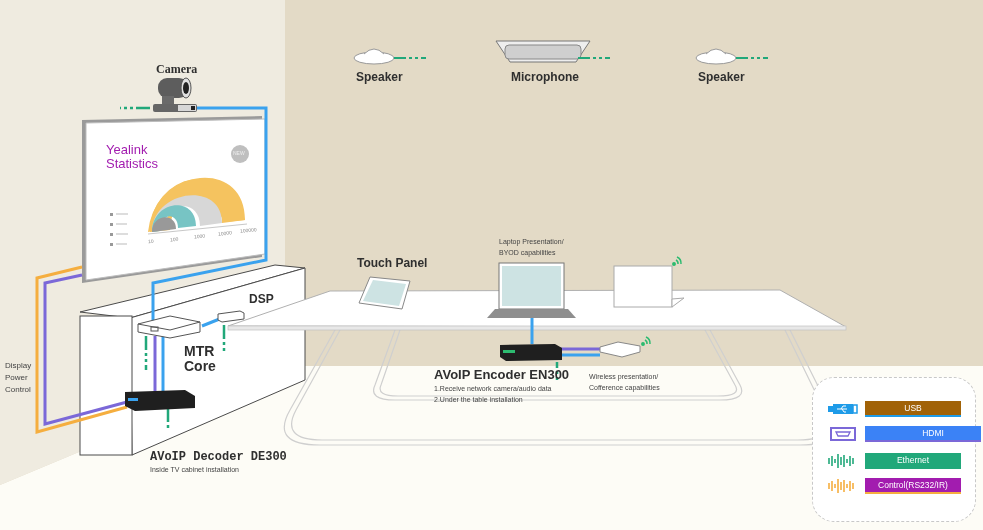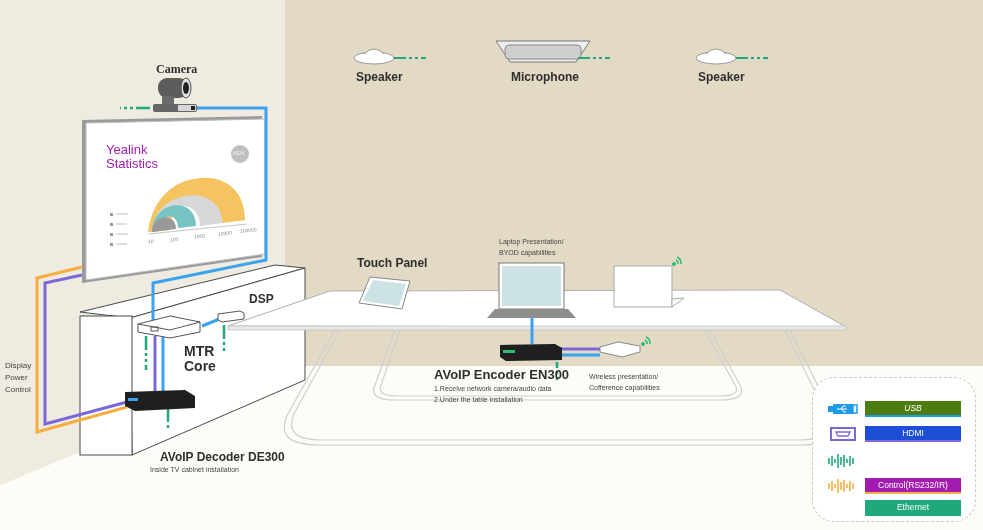--- a/index.html
+++ b/index.html
@@ -207,55 +207,55 @@
 </div>
 <div class="lbl lbl-big" style="left:434px;top:367px;font-size:13px;">AVoIP Encoder EN300</div>
 <div class="lbl lbl-xs" style="left:434px;top:383px;">
   <div>1.Receive network camera/audio data</div>
   <div>2.Under the table installation</div>
 </div>
 <div class="lbl lbl-xs" style="left:589px;top:371px;">
   <div>Wireless presentation/</div>
   <div>Cofference capabilities</div>
 </div>
-<div class="lbl lbl-big" style="left:160px;top:450px;font-size:12px;">AVoIP Decoder DE300</div>
+<div class="lbl lbl-big" style="left:150px;top:450px;font-size:12px;font-family:Liberation Mono, monospace;">AVoIP Decoder DE300</div>
 <div class="lbl lbl-xs" style="left:150px;top:464px;">Inside TV cabinet installation</div>
 
 <div id="legend">
   <div class="leg-row" style="top:23px;">
     <svg class="leg-icon" viewBox="0 0 32 16">
       <rect x="1" y="5" width="5" height="6" fill="#1e9be8"></rect>
       <rect x="6" y="3" width="20" height="10" fill="#1e9be8"></rect>
       <path d="M10,8 h10 M14,8 l2,-3 h3 M15,8 l2,3 h2" stroke="#fff" stroke-width="1" fill="none"></path>
       <rect x="26" y="4" width="4" height="8" fill="none" stroke="#1e9be8" stroke-width="1.5"></rect>
     </svg>
-    <div class="leg-bar" style="background:#4d7c0f;border-bottom:2px solid #1e9be8;font-style:italic;">USB</div>
+    <div class="leg-bar" style="background:#a16207;border-bottom:2px solid #1e9be8;">USB</div>
   </div>
   <div class="leg-row" style="top:48px;">
     <svg class="leg-icon" viewBox="0 0 32 16">
       <rect x="4" y="2" width="24" height="12" fill="#fff" stroke="#7b68d8" stroke-width="2"></rect>
       <path d="M9,6 h14 l-2,4 h-10 z" fill="none" stroke="#7b68d8" stroke-width="1.3"></path>
     </svg>
-    <div class="leg-bar" style="background:#1d4ed8;border-bottom:2px solid #7b68d8;">HDMI</div>
+    <div class="leg-bar" style="background:#3b82f6;border-bottom:2px solid #7b68d8;padding-left:20px;">HDMI</div>
   </div>
   <div class="leg-row" style="top:75px;">
     <svg class="leg-icon" viewBox="0 0 32 16">
       <g stroke="#21a87a" stroke-width="1.6">
         <line x1="2" y1="5" x2="2" y2="11"></line>
           <line x1="5" y1="3" x2="5" y2="13"></line>
           <line x1="8" y1="6" x2="8" y2="10"></line>
         <line x1="11" y1="1" x2="11" y2="15"></line>
           <line x1="14" y1="4" x2="14" y2="12"></line>
           <line x1="17" y1="2" x2="17" y2="14"></line>
         <line x1="20" y1="6" x2="20" y2="10"></line>
           <line x1="23" y1="3" x2="23" y2="13"></line>
           <line x1="26" y1="5" x2="26" y2="11"></line>
       </g>
     </svg>
-    <div class="leg-bar" style="background:#21a87a;border-bottom:2px dashed #21a87a;margin-top:47px;">Ethernet</div>
+    <div class="leg-bar" style="background:#21a87a;border-bottom:2px dashed #21a87a;">Ethernet</div>
   </div>
   <div class="leg-row" style="top:100px;">
     <svg class="leg-icon" viewBox="0 0 32 16">
       <g stroke="#f5ae3f" stroke-width="1.6">
         <line x1="2" y1="5" x2="2" y2="11"></line>
           <line x1="5" y1="3" x2="5" y2="13"></line>
           <line x1="8" y1="6" x2="8" y2="10"></line>
         <line x1="11" y1="1" x2="11" y2="15"></line>
           <line x1="14" y1="4" x2="14" y2="12"></line>
           <line x1="17" y1="2" x2="17" y2="14"></line>

